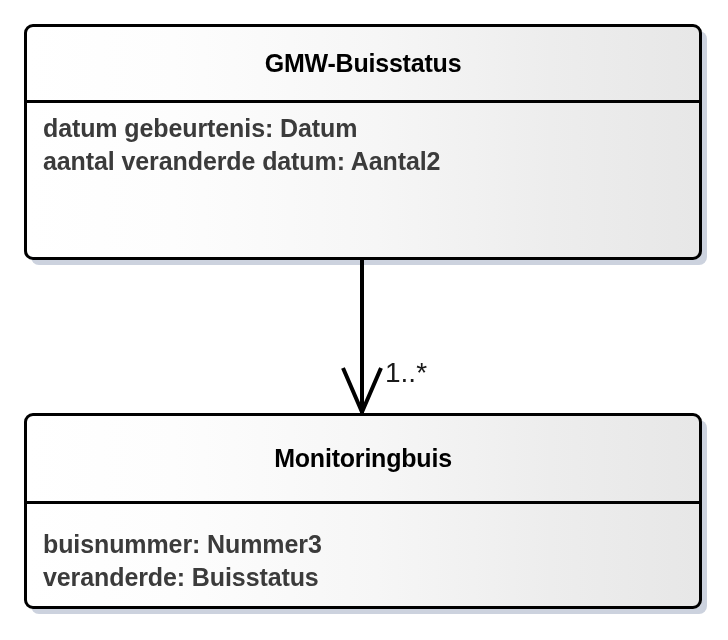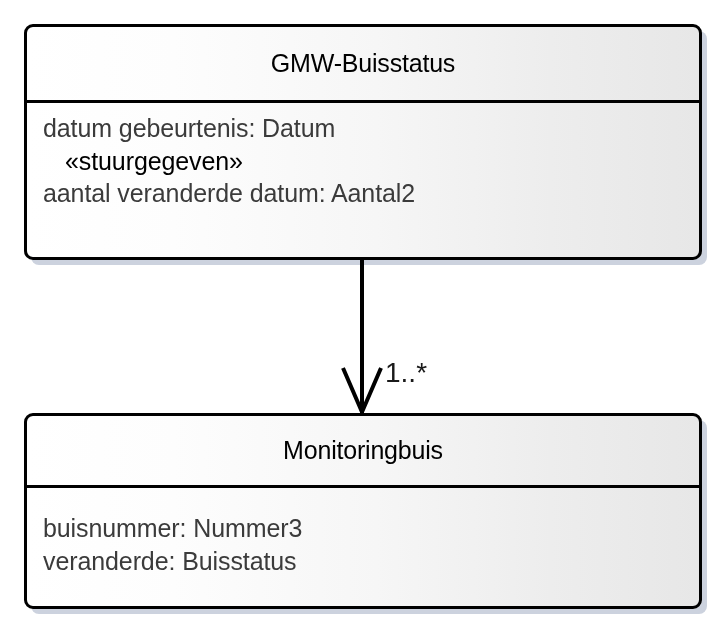--- a/index.html
+++ b/index.html
@@ -38,37 +38,38 @@
     box-sizing: border-box;
     width: 100%;
     display: flex;
     align-items: center;
     justify-content: center;
     border-bottom: 3px solid #000000;
   }
 
   .uml-class-name {
     font-size: 25px;
-    font-weight: normal;
+    font-weight: bold;
     color: #000000;
     letter-spacing: -0.2px;
     white-space: nowrap;
   }
 
   .uml-class-body {
     box-sizing: border-box;
     padding: 10px 0 0 16px;
   }
 
   .uml-attribute {
     font-size: 25px;
     color: #3b3b3b;
     line-height: 1.30;
     white-space: nowrap;
     letter-spacing: -0.1px;
+    font-weight: bold;
   }
 
   .uml-stereotype {
     font-size: 25px;
     color: #000000;
     line-height: 1.30;
     white-space: nowrap;
     padding-left: 22px;
     letter-spacing: -0.1px;
   }
@@ -82,21 +83,21 @@
   }
   #class-gmw-buisstatus .uml-class-header { height: 76px; }
   #class-gmw-buisstatus .uml-class-body   { height: 157px; padding-top: 9px; }
 
   #class-monitoringbuis {
     left: 24px;
     top: 413px;
     width: 678px;
     height: 196px;
   }
-  #class-monitoringbuis .uml-class-header { height: 72px; }
+  #class-monitoringbuis .uml-class-header { height: 88px; }
   #class-monitoringbuis .uml-class-body   { height: 116px; padding-top: 24px; }
 
   
   #association-connector {
     position: absolute;
     left: 0;
     top: 0;
     width: 728px;
     height: 640px;
     pointer-events: none;
@@ -116,21 +117,20 @@
 <body>
 
 <div id="diagram-canvas">
 
   <div class="uml-class" id="class-gmw-buisstatus">
     <div class="uml-class-header">
       <span class="uml-class-name">GMW-Buisstatus</span>
     </div>
     <div class="uml-class-body">
       <div class="uml-attribute">datum gebeurtenis: Datum</div>
-      <div class="uml-stereotype">«stuurgegeven»</div>
       <div class="uml-attribute">aantal veranderde datum: Aantal2</div>
     </div>
   </div>
 
   <svg id="association-connector" viewBox="0 0 728 640">
     <line x1="362" y1="259" x2="362" y2="413" stroke="#000000" stroke-width="4"></line>
     <path d="M 343 368 L 362 412 L 381 368" fill="none" stroke="#000000" stroke-width="4" stroke-linecap="butt" stroke-linejoin="miter"></path>
   </svg>
 
   <span id="multiplicity-target">1..*</span>

